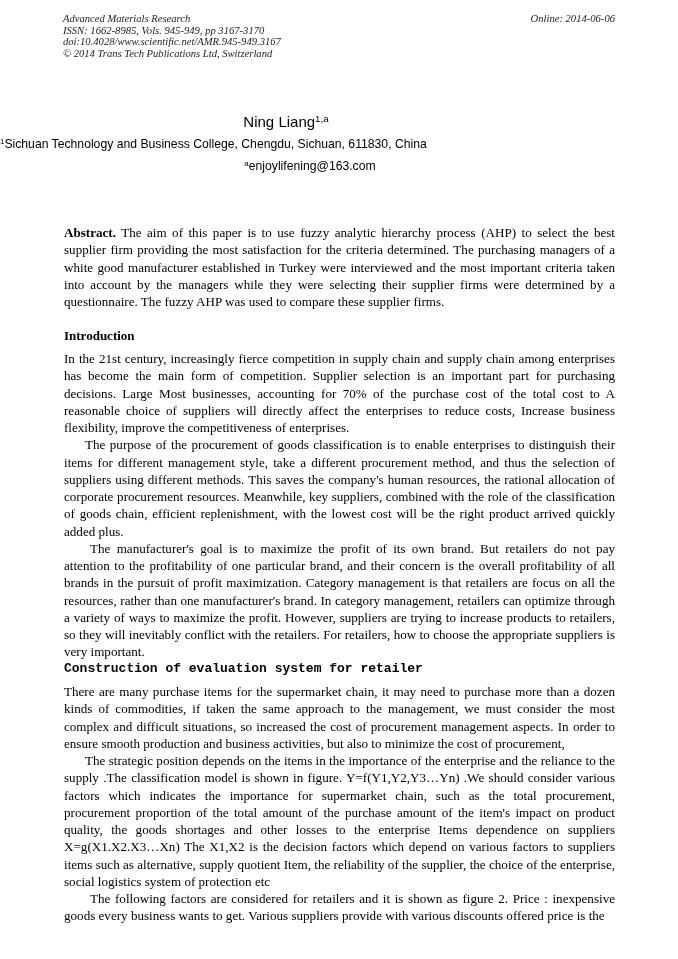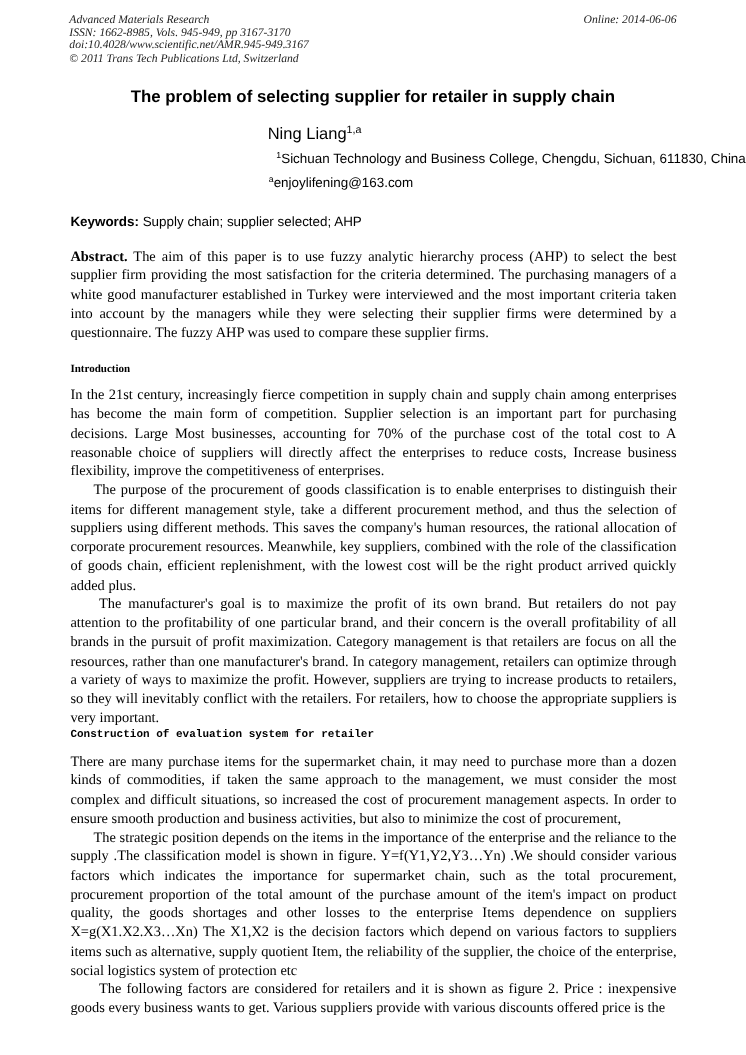--- a/index.html
+++ b/index.html
@@ -2,54 +2,52 @@
 <html><head>
 <meta charset="utf-8">
 <style>
   html, body { margin: 0; padding: 0; background: #ffffff; }
   body { width: 678px; height: 959px; position: relative; overflow: hidden; color: #000; }
   .page { position: absolute; left: 0; top: 0; width: 678px; height: 959px; background: #fff; border-radius: 15px; }
   .hdr { position: absolute; left: 63px; top: 13px; font-family: "Liberation Serif", serif; font-style: italic; font-size: 10.6px; line-height: 11.6px; color: #222; }
   .hdr-right { position: absolute; right: 63px; top: 13px; font-family: "Liberation Serif", serif; font-style: italic; font-size: 10.6px; line-height: 11.6px; color: #222; }
   .title { position: absolute; left: 0; width: 678px; top: 80px; text-align: center; font-family: "Liberation Sans", sans-serif; font-weight: bold; font-size: 15.3px; line-height: 18px; }
   .author { position: absolute; left: 0; width: 572px; top: 113px; text-align: center; font-family: "Liberation Sans", sans-serif; font-size: 15px; line-height: 18px; }
-  .affil { position: absolute; left: 0; width: 678px; top: 137px; text-align: right; font-family: "Liberation Sans", sans-serif; font-size: 12.2px; line-height: 15px; }
+  .affil { position: absolute; left: 0; width: 678px; top: 137px; text-align: left; font-family: "Liberation Sans", sans-serif; font-size: 12.2px; line-height: 15px; }
   .email { position: absolute; left: 0; width: 620px; top: 159px; text-align: center; font-family: "Liberation Sans", sans-serif; font-size: 12.2px; line-height: 15px; }
   sup { font-size: 65%; vertical-align: 0.55em; line-height: 0; }
   .keywords { position: absolute; left: 64px; top: 194px; font-family: "Liberation Sans", sans-serif; font-size: 12.2px; line-height: 15px; }
   .keywords b { font-weight: bold; }
   .block { position: absolute; left: 64px; width: 551px; font-family: "Liberation Serif", serif; font-size: 13.1px; line-height: 17.25px; text-align: justify; }
   .block p { margin: 0; }
   .indent { text-indent: 21px; }
   .indent2 { text-indent: 26px; }
-  .heading { position: absolute; left: 64px; font-family: "Liberation Serif", serif; font-weight: bold; font-size: 10px; line-height: 16px; }
+  .heading { position: absolute; left: 64px; font-family: "Liberation Serif", serif; font-weight: bold; font-size: 13px; line-height: 16px; }
   .abs-lbl { font-weight: bold; }
 </style>
 </head>
 <body>
 
 <div class="page">
 
   <div class="hdr">
     <div>Advanced Materials Research</div>
     <div>ISSN: 1662-8985, Vols. 945-949, pp 3167-3170</div>
     <div>doi:10.4028/www.scientific.net/AMR.945-949.3167</div>
-    <div>© 2011 Trans Tech Publications Ltd, Switzerland</div>
+    <div>© 2014 Trans Tech Publications Ltd, Switzerland</div>
   </div>
   <div class="hdr-right">Online: 2014-06-06</div>
 
-  <div class="title">The problem of selecting supplier for retailer in supply chain</div>
 
   <div class="author"><span>Ning Liang</span><sup>1,a</sup></div>
 
   <div class="affil"><sup>1</sup><span>Sichuan Technology and Business College, Chengdu, Sichuan, 611830, China</span></div>
 
   <div class="email"><sup>a</sup><span>enjoylifening@163.com</span></div>
 
-  <div class="keywords"><b>Keywords:</b><span> Supply chain; supplier selected; AHP</span></div>
 
   <div class="block" style="top:224px;">
     <p><span class="abs-lbl">Abstract.</span><span> The aim of this paper is to use fuzzy analytic hierarchy process (AHP) to select the best supplier firm providing the most satisfaction for the criteria determined. The purchasing managers of a white good manufacturer established in Turkey were interviewed and the most important criteria taken into account by the managers while they were selecting their supplier firms were determined by a questionnaire. The fuzzy AHP was used to compare these supplier firms.</span></p>
   </div>
 
   <div class="heading" style="top:328px;">Introduction</div>
 
   <div class="block" style="top:350px;">
     <p>In the 21st century, increasingly fierce competition in supply chain and supply chain among enterprises has become the main form of competition. Supplier selection is an important part for purchasing decisions. Large Most businesses, accounting for 70% of the purchase cost of the total cost to A reasonable choice of suppliers will directly affect the enterprises to reduce costs, Increase business flexibility, improve the competitiveness of enterprises.</p>
     <p class="indent">The purpose of the procurement of goods classification is to enable enterprises to distinguish their items for different management style, take a different procurement method, and thus the selection of suppliers using different methods. This saves the company's human resources, the rational allocation of corporate procurement resources. Meanwhile, key suppliers, combined with the role of the classification of goods chain, efficient replenishment, with the lowest cost will be the right product arrived quickly added plus.</p>

